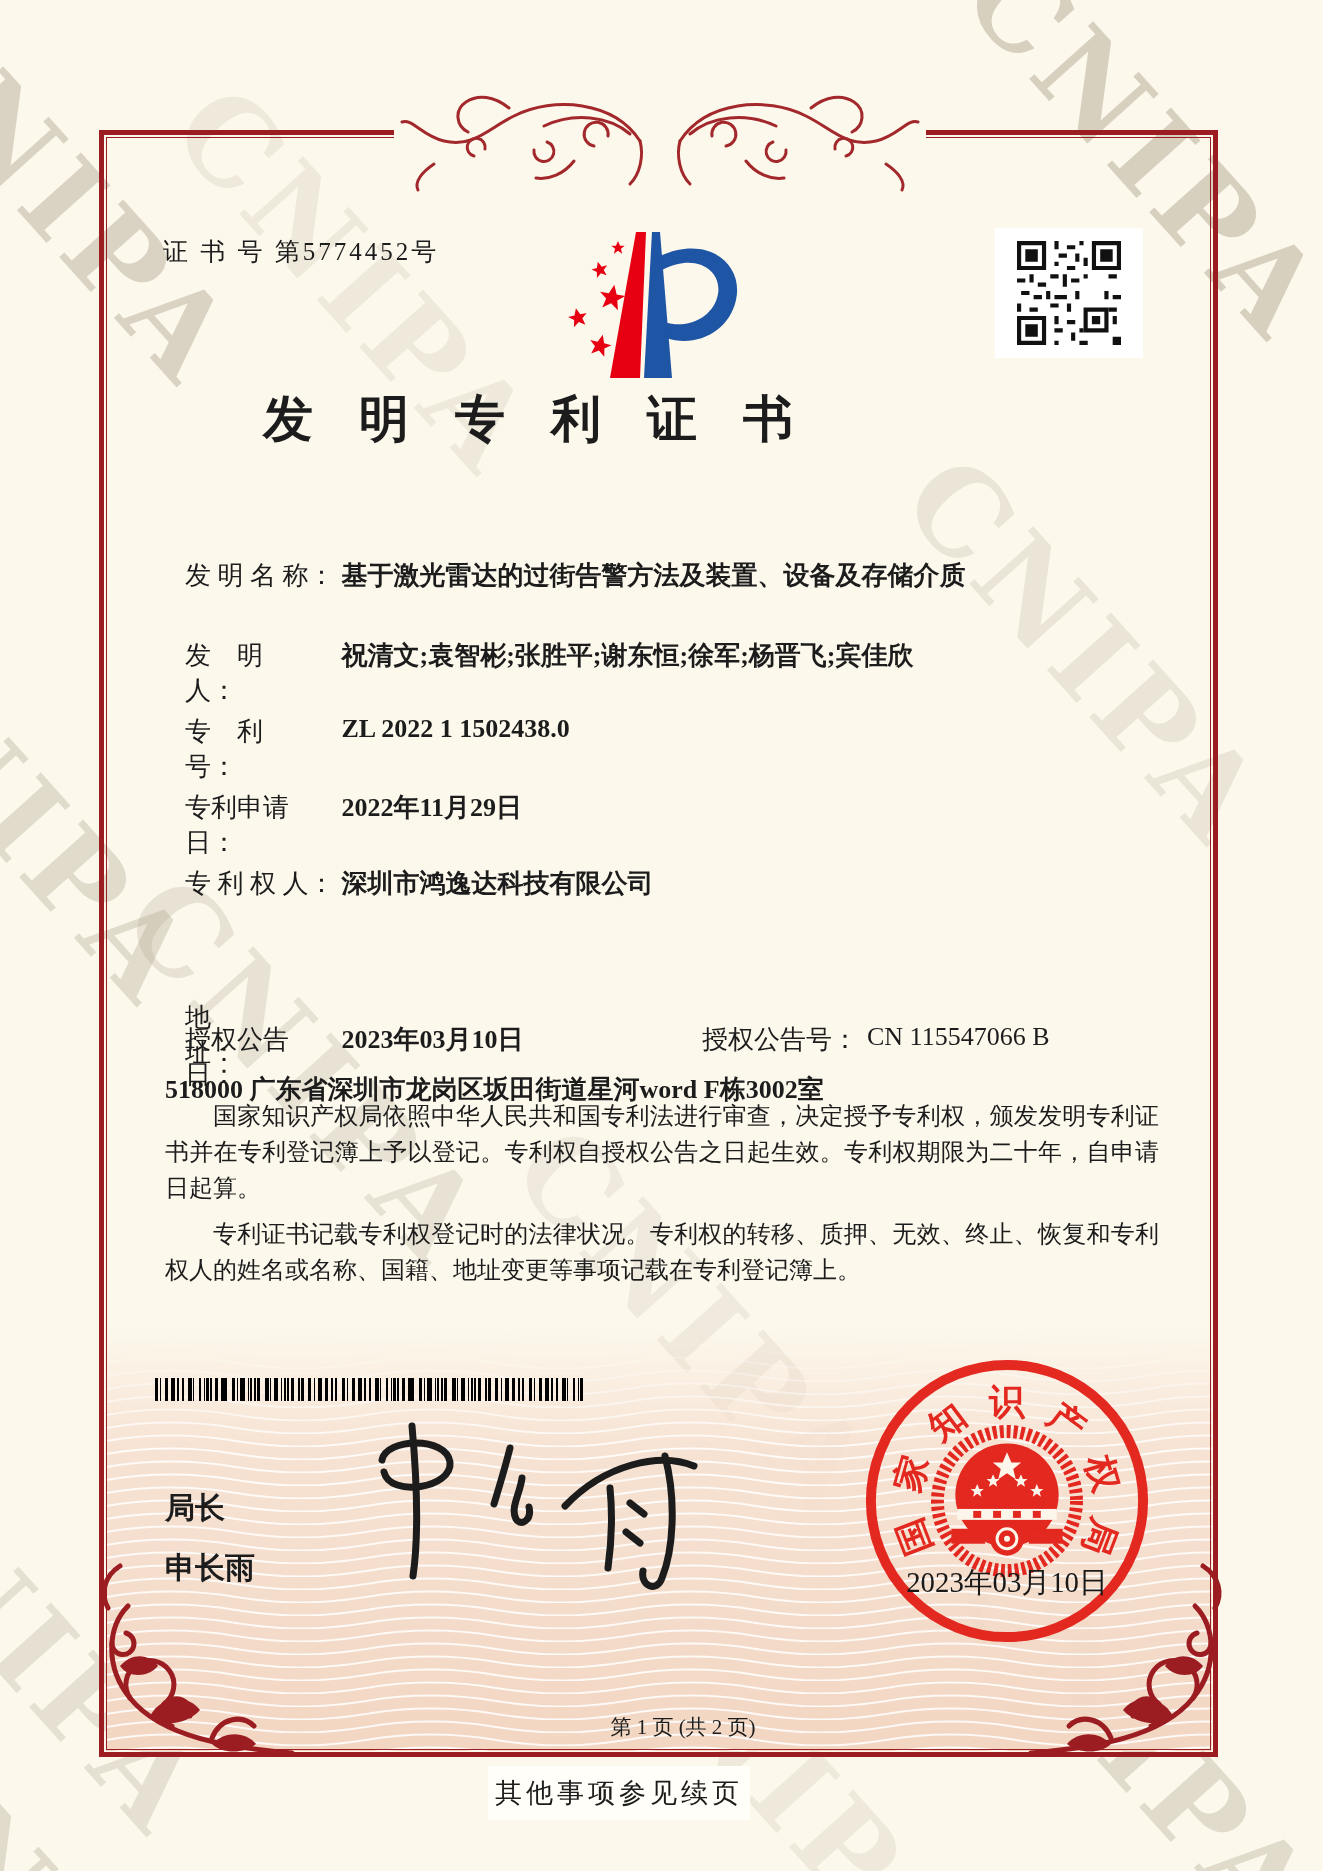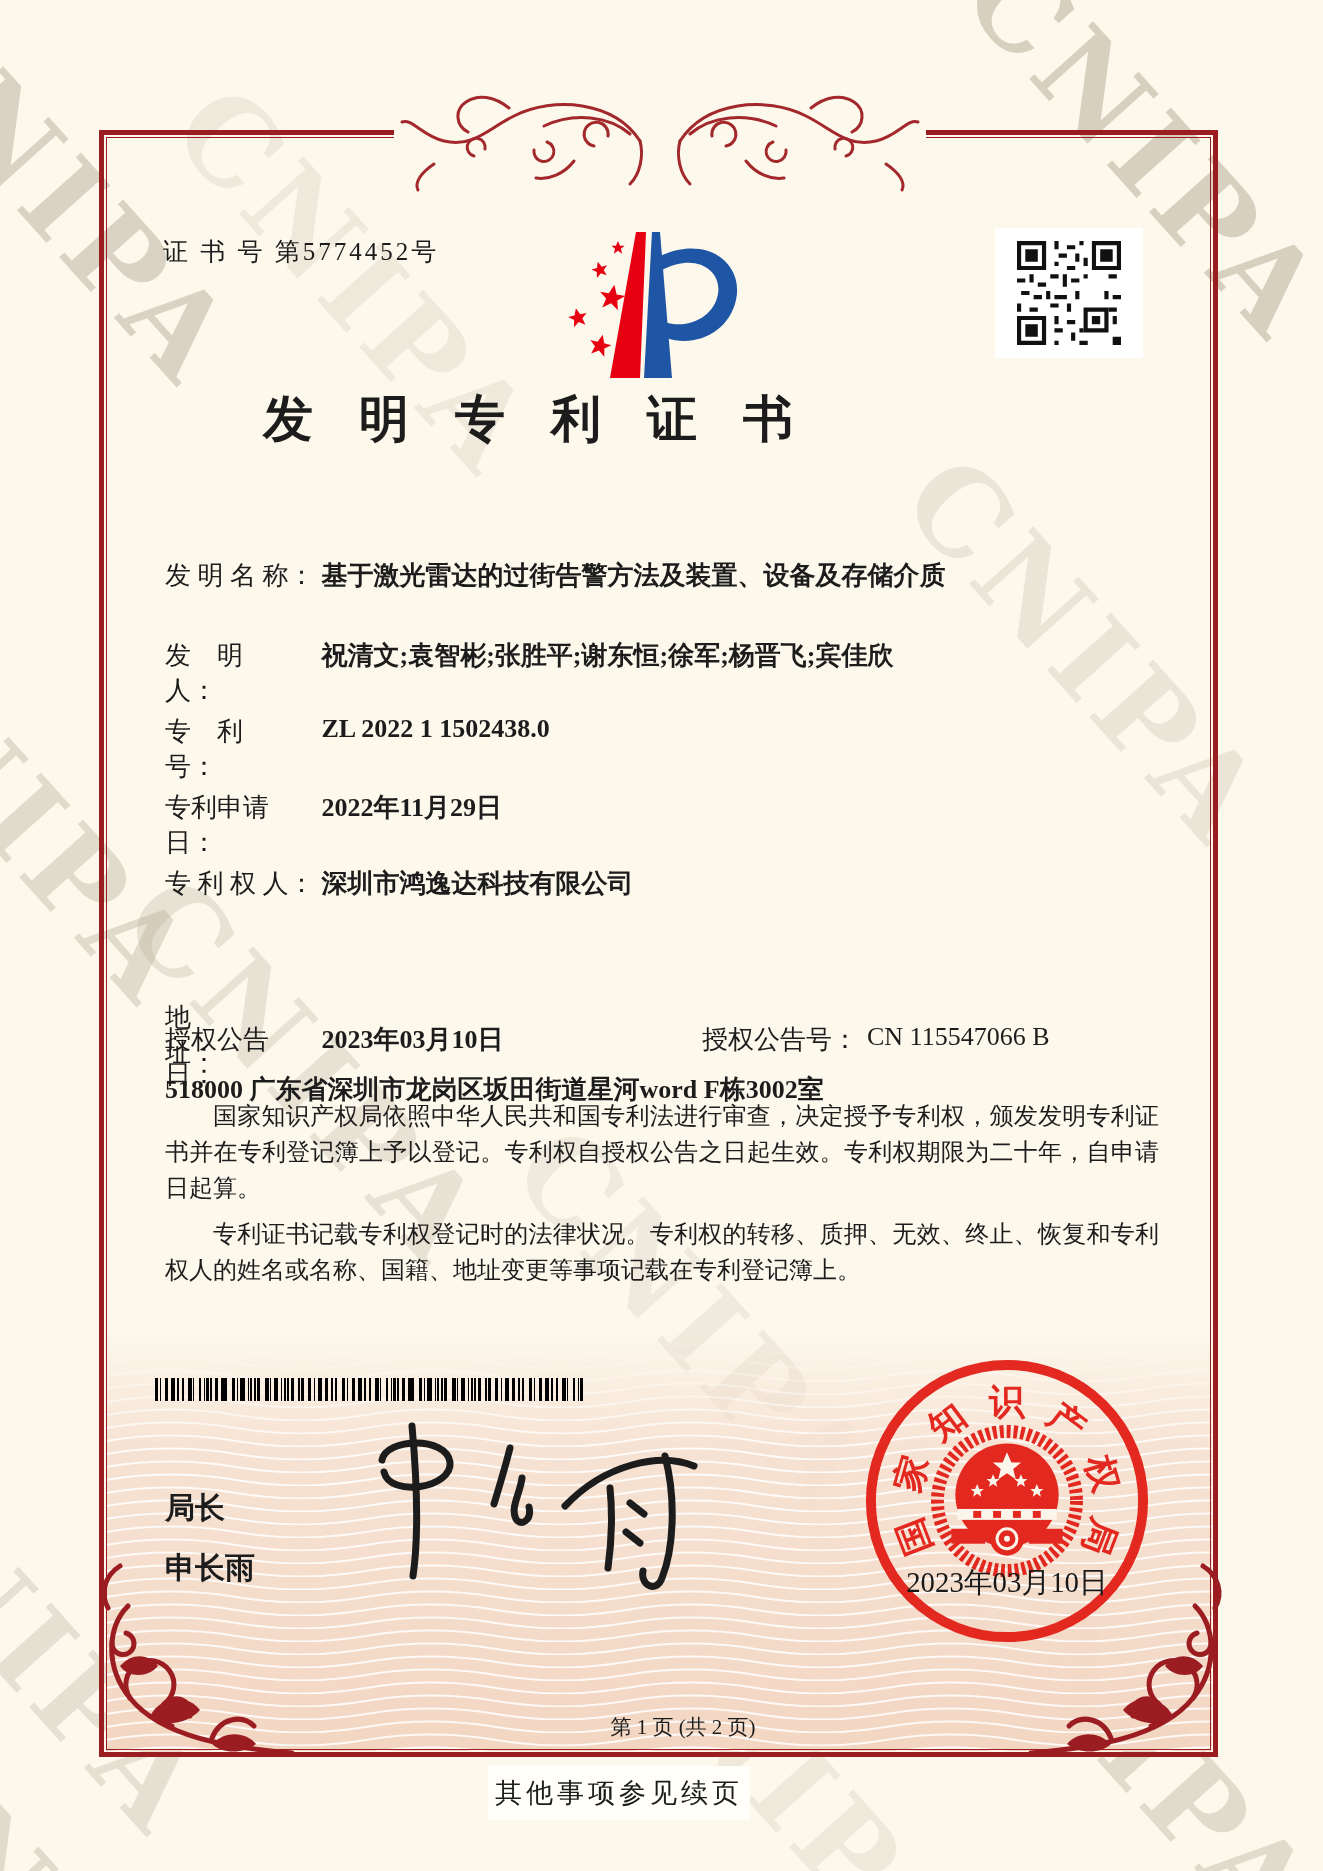--- a/index.html
+++ b/index.html
@@ -20,21 +20,21 @@
   .band{position:absolute;left:106px;top:1330px;width:1106px;height:421px;}
   
   .certno{position:absolute;left:163px;top:235px;font-size:25px;letter-spacing:3px;}
   .logo{position:absolute;left:548px;top:226px;width:210px;height:162px;}
   .qr{position:absolute;left:995px;top:228px;width:148px;height:130px;background:#fff;
       display:flex;align-items:center;justify-content:center;}
   .title{position:absolute;left:0;top:386px;width:1056px;text-align:center;
          font-size:50px;font-weight:bold;letter-spacing:46px;text-indent:46px;}
   
   .field{position:absolute;left:165px;width:1000px;font-size:26px;}
-  .flabel{display:inline-block;width:150px;vertical-align:top;}
+  .flabel{display:inline-block;width:150px;vertical-align:top;margin-left:20px;}
   .fvalue{display:inline-block;vertical-align:top;font-weight:bold;}
   .addr .fvalue{width:850px;line-height:40px;}
   .g2l{position:absolute;left:537px;top:0;}
   .g2v{position:absolute;left:702px;top:0;}
   
   .para{position:absolute;left:165px;width:994px;font-size:24px;line-height:36px;
         text-align:justify;text-indent:2em;}
   
   .barcode{position:absolute;left:155px;top:1378px;width:428px;height:23px;background:
     repeating-linear-gradient(90deg,#000 0 2px,rgba(0,0,0,0) 2px 5px,#000 5px 6px,rgba(0,0,0,0) 6px 11px),

